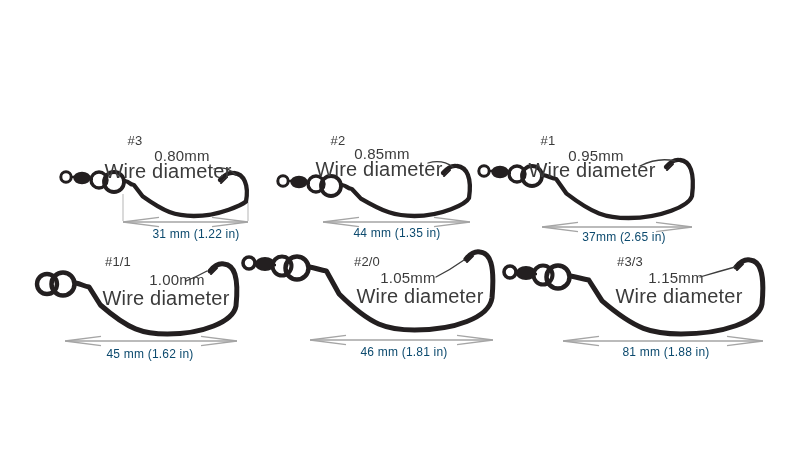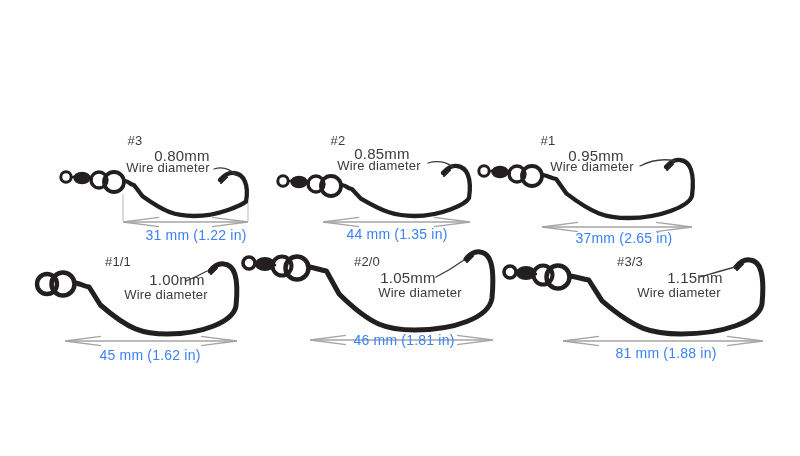--- a/index.html
+++ b/index.html
@@ -3,22 +3,22 @@
 <meta charset="utf-8">
 <style>
   html,body{margin:0;padding:0;background:#ffffff;}
   body{width:800px;height:456px;position:relative;overflow:hidden;
        font-family:"Liberation Sans",sans-serif;}
   #scene{position:absolute;left:0;top:0;}
   .lbl{position:absolute;transform:translateX(-50%);white-space:nowrap;
        color:#3b3b3b;line-height:1;letter-spacing:.2px;}
   .size-lbl{font-size:13px;}
   .wire-val{font-size:15px;text-align:center;}
-  .wire-lbl{font-size:13px;}
-  .len-lbl{font-size:14px;color:#3b82f6;}
+  .wire-lbl{font-size:20px;}
+  .len-lbl{font-size:12px;color:#0c4a6e;}
 </style>
 </head>
 <body>
 
 <svg id="scene" width="800" height="456" viewBox="0 0 800 456">
     <g>
       <g stroke="#a5a5a5" stroke-width="1.3" fill="none">
         <line x1="125" y1="222" x2="246" y2="222"></line>
         <path d="M 123 222 L 159 217.4"></path>
         <path d="M 123 222 L 159 226.6"></path>
@@ -176,21 +176,21 @@
   <div class="lbl size-lbl" style="left:118px;top:255px">#1/1</div>
   <div class="lbl wire-val" style="left:177px;top:272px">1.00mm</div>
   <div class="lbl wire-lbl" style="left:166px;top:288px">Wire diameter</div>
   <div class="lbl len-lbl" style="left:150px;top:348px">45 mm (1.62 in)</div>
 </div>
 
 <div>
   <div class="lbl size-lbl" style="left:367px;top:255px">#2/0</div>
   <div class="lbl wire-val" style="left:408px;top:270px">1.05mm</div>
   <div class="lbl wire-lbl" style="left:420px;top:286px">Wire diameter</div>
-  <div class="lbl len-lbl" style="left:404px;top:333px">46 mm (1.81 in)</div>
+  <div class="lbl len-lbl" style="left:404px;top:346px">46 mm (1.81 in)</div>
 </div>
 
 <div>
   <div class="lbl size-lbl" style="left:630px;top:255px">#3/3</div>
-  <div class="lbl wire-val" style="left:695px;top:270px">1.15mm</div>
+  <div class="lbl wire-val" style="left:676px;top:270px">1.15mm</div>
   <div class="lbl wire-lbl" style="left:679px;top:286px">Wire diameter</div>
   <div class="lbl len-lbl" style="left:666px;top:346px">81 mm (1.88 in)</div>
 </div>
 
 </body></html>

